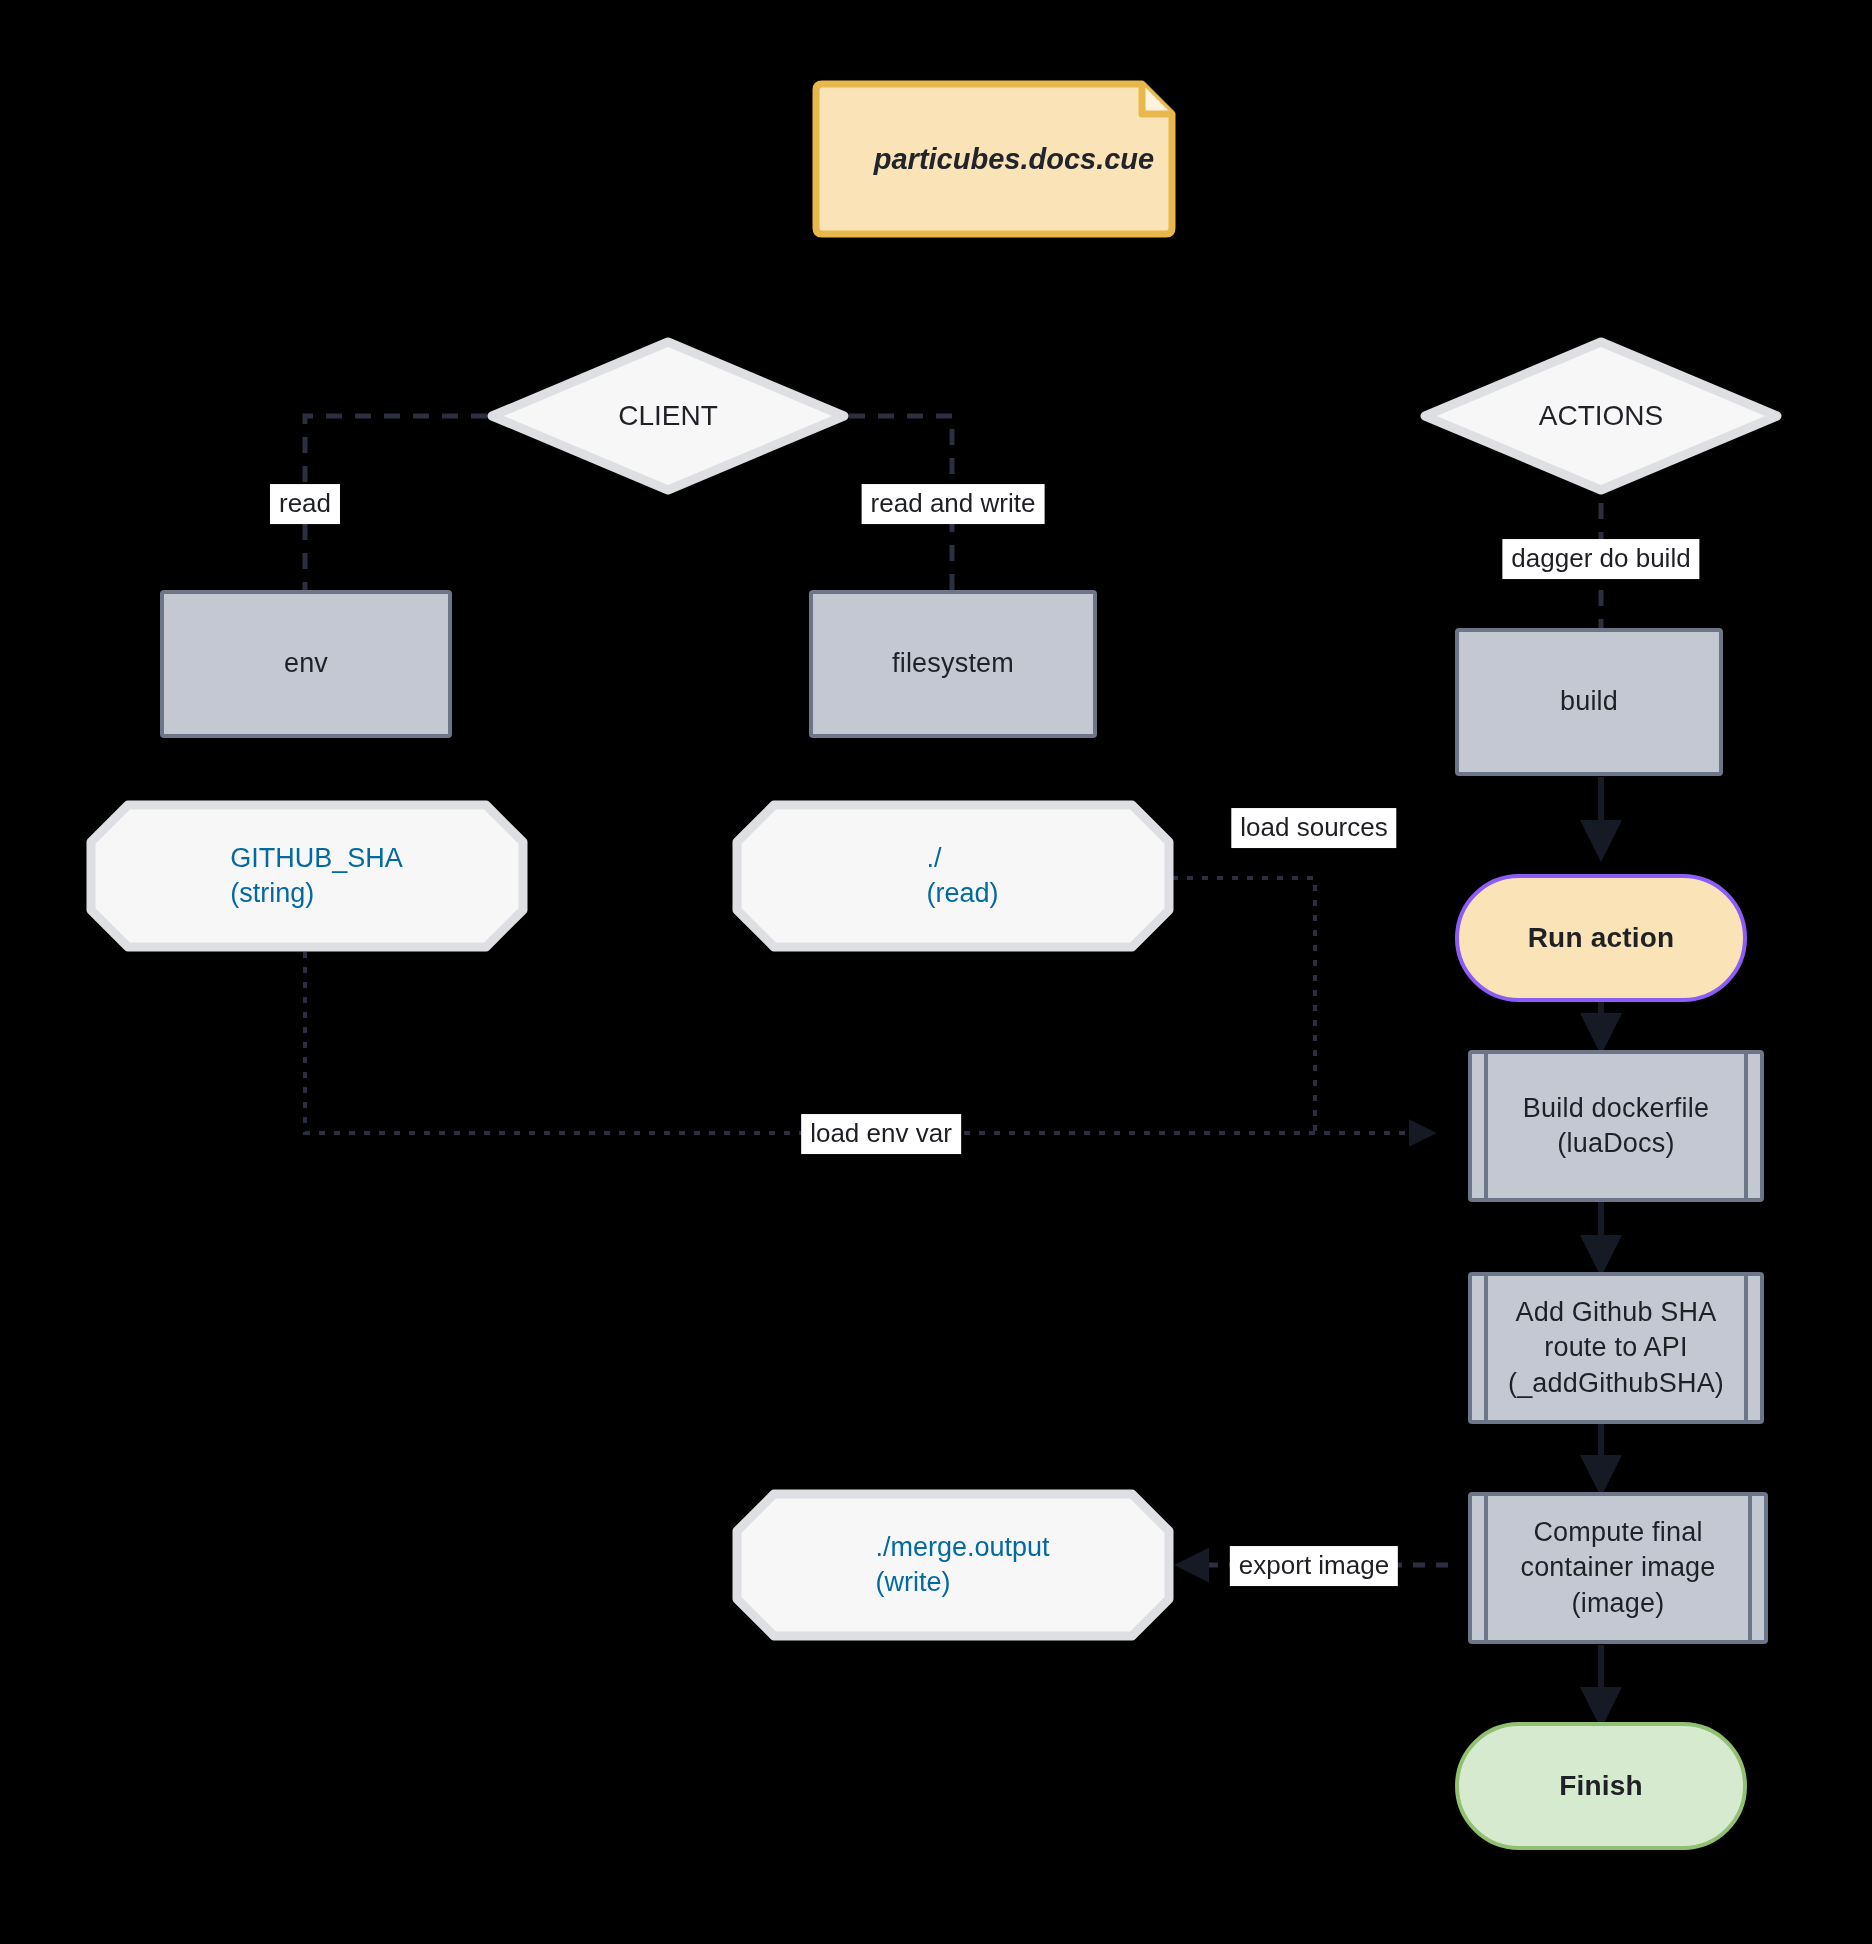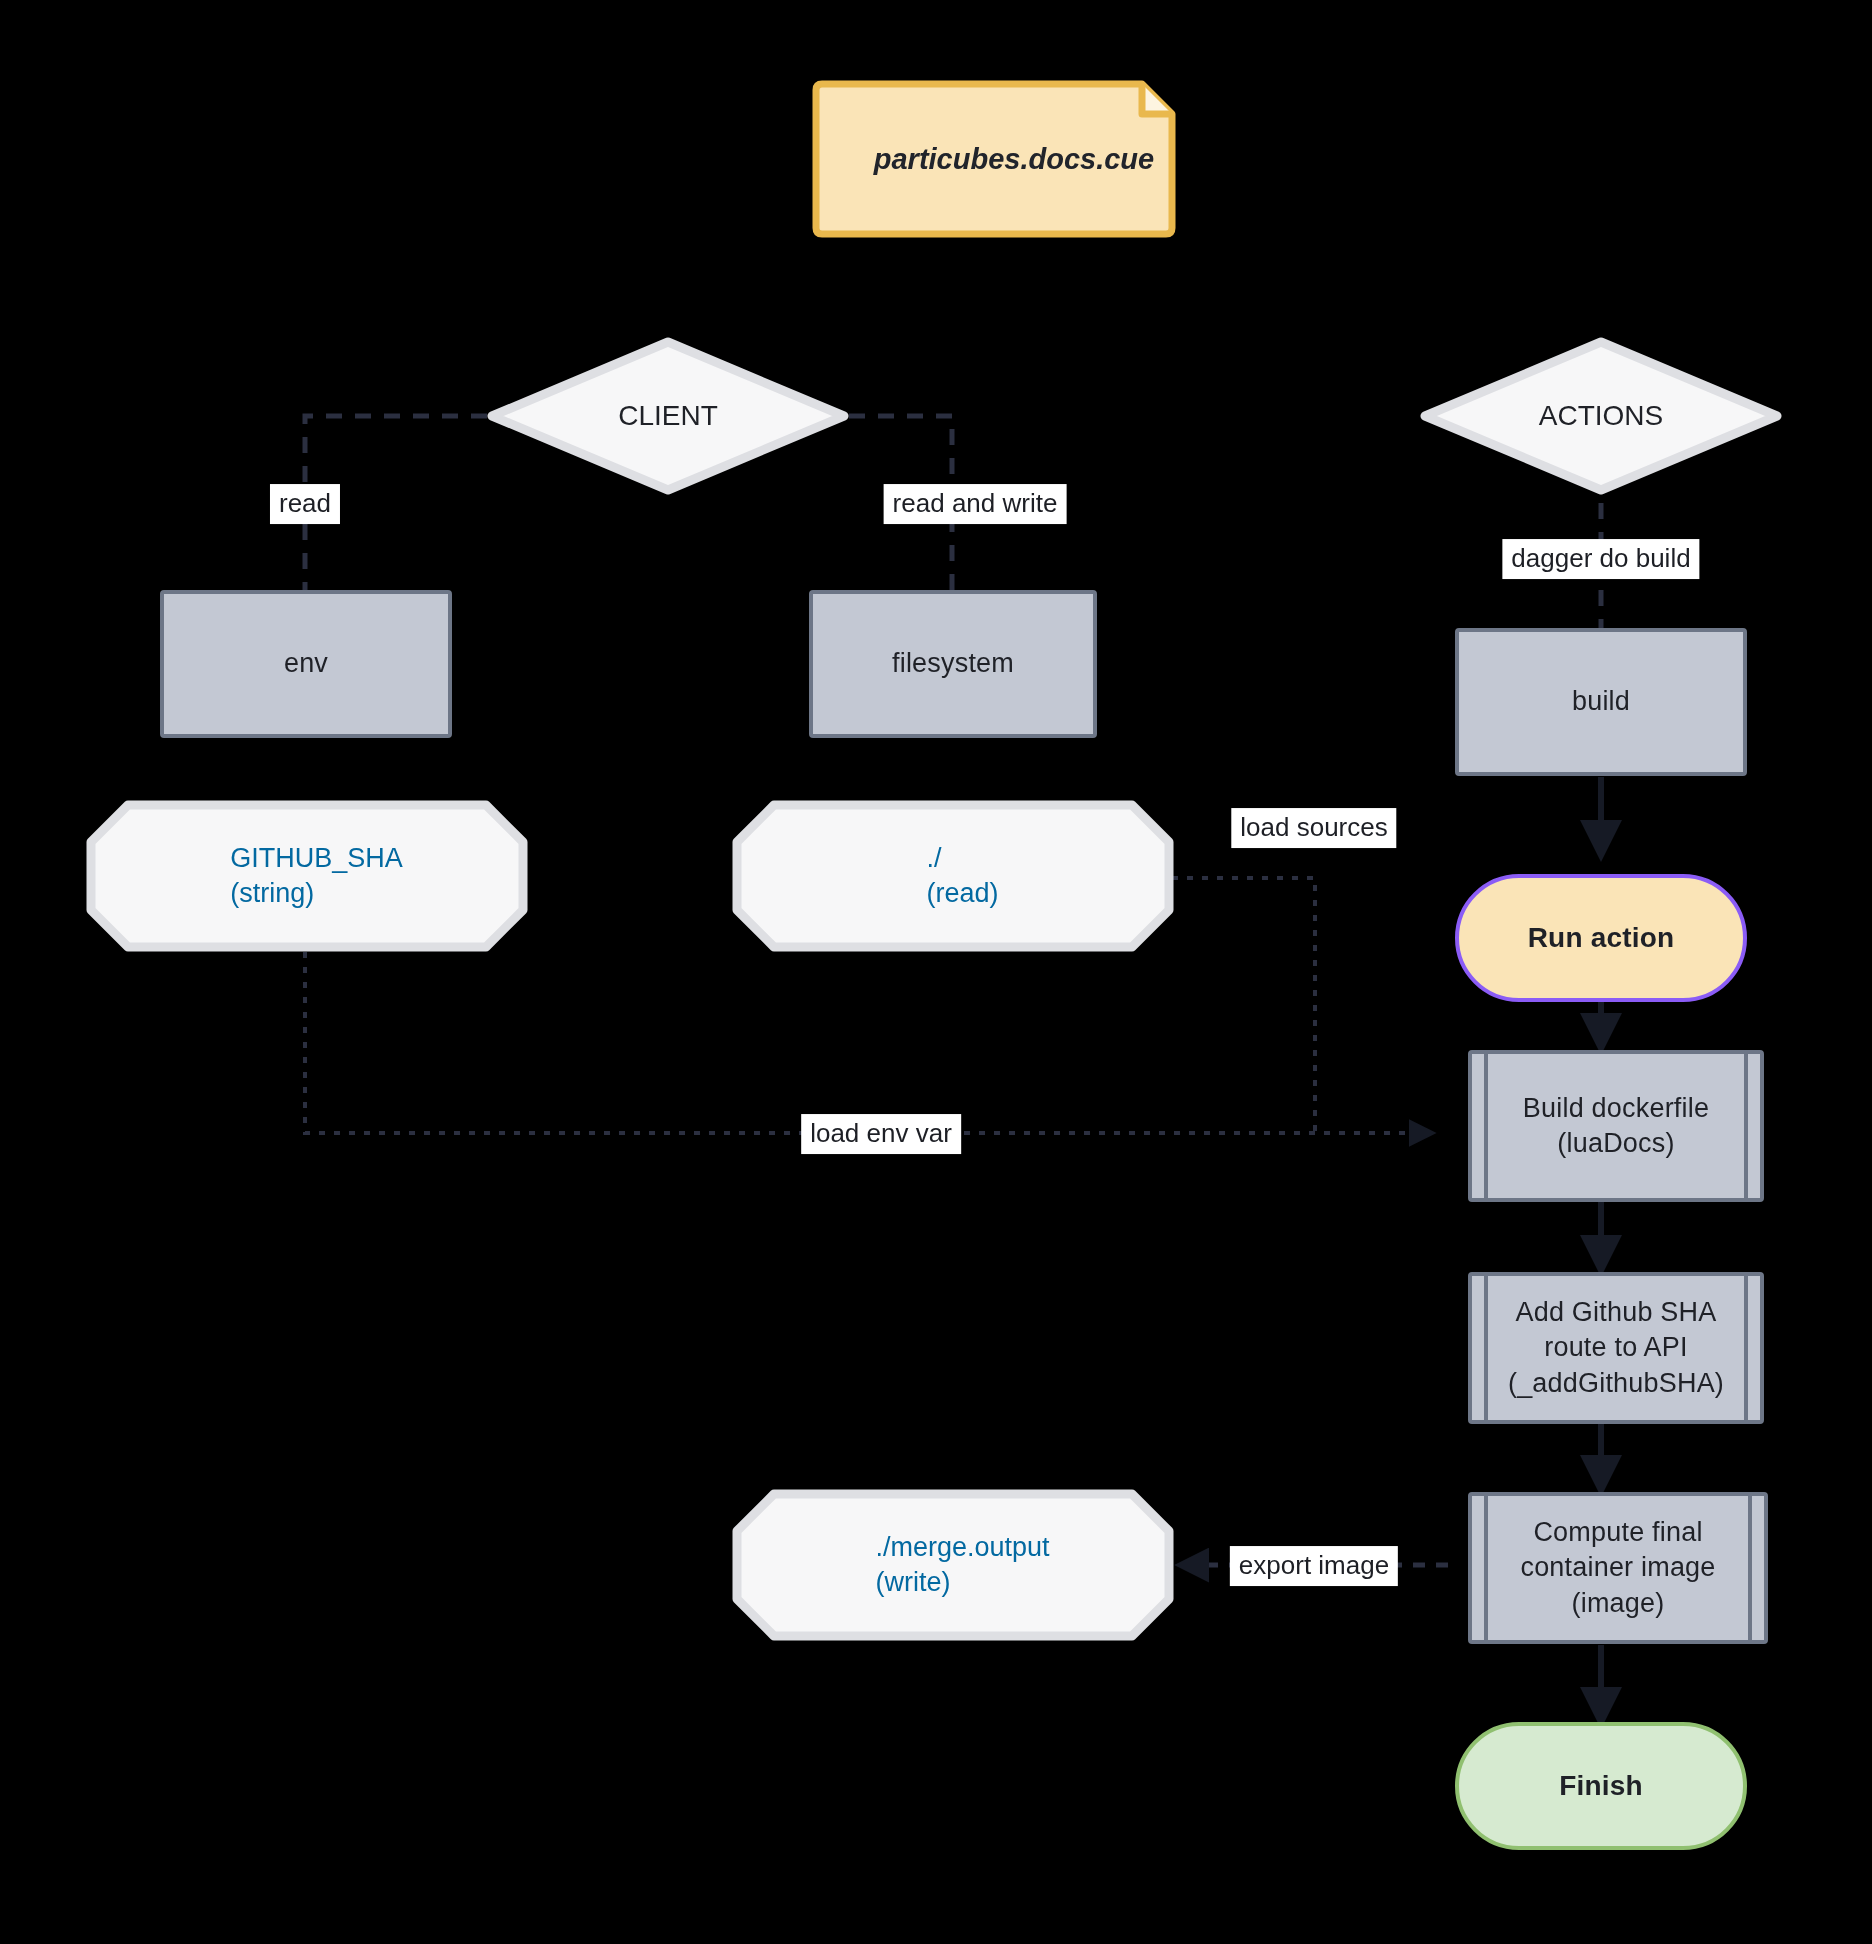--- a/index.html
+++ b/index.html
@@ -226,21 +226,21 @@
   </div>
 
   <div class="node rect-node" style="left:160px; top:590px; width:292px; height:148px;">
     <span class="node-label">env</span>
   </div>
 
   <div class="node rect-node" style="left:809px; top:590px; width:288px; height:148px;">
     <span class="node-label">filesystem</span>
   </div>
 
-  <div class="node rect-node" style="left:1455px; top:628px; width:292px; height:148px;">
+  <div class="node rect-node" style="left:1455px; top:628px; width:268px; height:148px;">
     <span class="node-label">build</span>
   </div>
 
   <div class="octagon-wrap" style="left:86px; top:800px; width:442px; height:152px;">
     <svg width="442" height="152" viewBox="0 0 442 152" xmlns="http://www.w3.org/2000/svg">
       <path d="M 42 5 L 400 5 L 437 42 L 437 110 L 400 147 L 42 147 L 5 110 L 5 42 Z" fill="#f7f7f8" stroke="#dedfe3" stroke-width="9" stroke-linejoin="round"></path>
     </svg>
     <div class="octagon-text">GITHUB_SHA
 (string)</div>
   </div>
@@ -281,21 +281,21 @@
     <div class="octagon-text">./merge.output
 (write)</div>
   </div>
 
   <div class="node stadium-node stadium-green" style="left:1455px; top:1722px; width:292px; height:128px; font-size:28px;">
     <span class="node-label">Finish</span>
   </div>
 
   <div class="edge-label" style="left:305px; top:504px;">read</div>
 
-  <div class="edge-label" style="left:953px; top:504px;margin-left:22px;">read and write</div>
+  <div class="edge-label" style="left:953px; top:504px;">read and write</div>
 
   <div class="edge-label" style="left:1601px; top:559px;">dagger do build</div>
 
   <div class="edge-label" style="left:1314px; top:828px;">load sources</div>
 
   <div class="edge-label" style="left:881px; top:1134px;">load env var</div>
 
   <div class="edge-label" style="left:1314px; top:1566px;">export image</div>
 
 </div>

